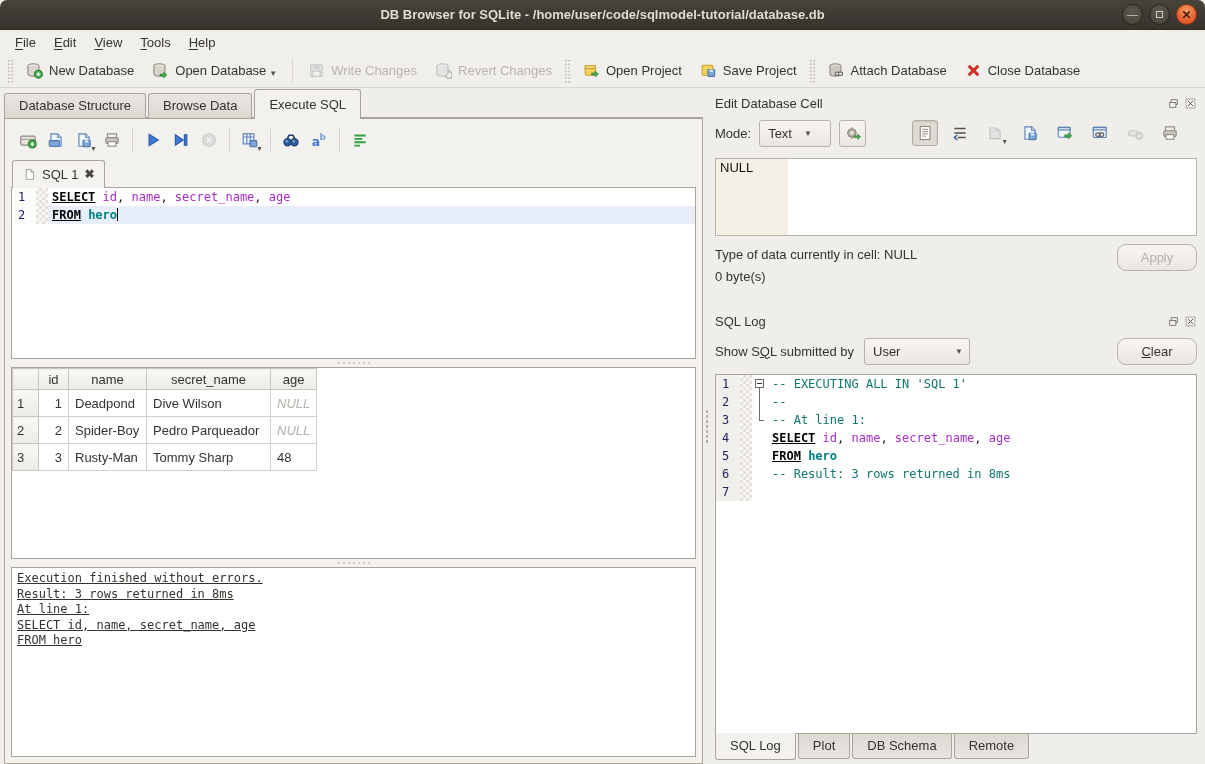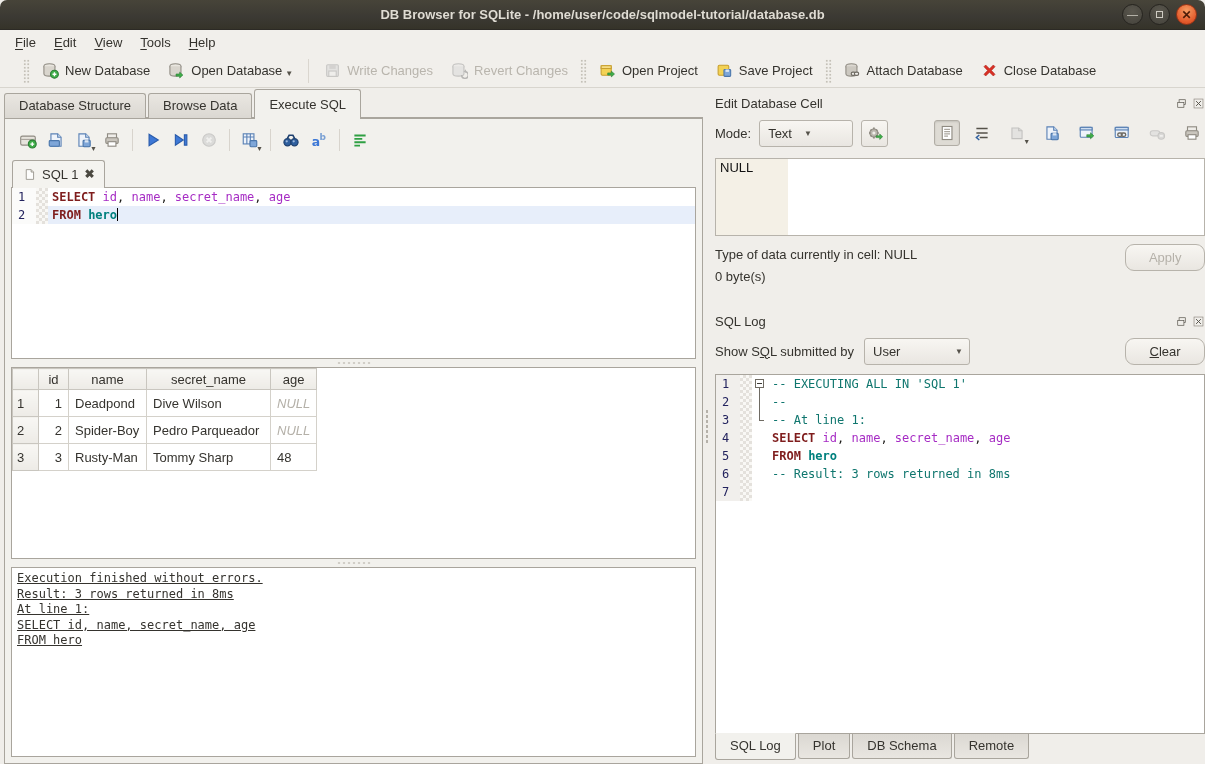--- a/index.html
+++ b/index.html
@@ -29,21 +29,21 @@
   .win-btn.close .glyph { color:#4c1c07; font-weight:bold; font-size:12px; }
   .max-square { width:7px; height:7px; border:1.5px solid #cfccc3; }
 
   
   .menubar { height:24px; flex:0 0 24px; display:flex; align-items:center; background:#f1efeb; padding-left:6px; }
   .menu-item { padding:2px 9px; cursor:default; }
   .menu-item u { text-underline-offset:2px; }
 
   
   .toolbar { height:34px; flex:0 0 34px; display:flex; align-items:center; background:#f1efeb;
-    border-bottom:1px solid #d8d5ce; padding:0 20px; }
+    border-bottom:1px solid #d8d5ce; padding:0 4px; }
   .tb-handle { width:7px; height:24px; margin:0 3px;
     background-image:radial-gradient(#c4c0b7 1px, transparent 1.2px); background-size:3.5px 3.5px; }
   .tb-sep { width:1px; height:24px; background:#dad6cf; margin:0 6px; }
   .tb-btn { display:flex; align-items:center; gap:6px; padding:4px 9px; border-radius:3px; cursor:default; white-space:nowrap; }
   .tb-btn svg { width:17px; height:17px; }
   .tb-btn.disabled { color:#b9b5ad; }
   .tb-btn.disabled svg { opacity:.45; filter:grayscale(1); }
   .tb-caret { font-size:8px; color:#55524a; align-self:flex-end; margin-left:-3px; margin-bottom:1px; }
 
   
@@ -81,21 +81,21 @@
   
   .codeview { background:#fff; border:1px solid #a9a59d; display:flex; flex-direction:column; overflow:hidden; position:relative; }
   .codeview.editor { flex:0 0 172px; margin-top:-1px; }
   .code-line { display:flex; height:18px; line-height:18px; font-family:"DejaVu Sans Mono", monospace; font-size:12px; white-space:pre; }
   .ln { width:24px; flex:0 0 24px; text-align:left; padding-left:6px; color:#23235e; background:#fbfbfa; }
   .hatch { width:12px; flex:0 0 12px;
     background:repeating-conic-gradient(#e4e1dc 0% 25%, #f9f8f5 0% 50%); background-size:6px 6px; }
   .fold { width:16px; flex:0 0 16px; position:relative; background:#fff; }
   .code-text { flex:1; padding-left:4px; }
   .code-line.current .code-text { background:#e7eefa; }
-  .kw { color:#7f1d1d; font-weight:bold; }
+  .kw { color:#000000; font-weight:bold;text-decoration:underline; }
   .idn { color:#a62cc4; }
   .tbl { color:#00807e; font-weight:bold; }
   .cmt { color:#0f766e; }
   .pln { color:#1d1c1a; }
   .cursor { display:inline-block; width:1px; height:13px; background:#000; vertical-align:-2px; }
   .fold-box { position:absolute; left:3px; top:4px; width:9px; height:9px; border:1px solid #6f6b63; background:#fff; }
   .fold-box::after { content:""; position:absolute; left:1px; right:1px; top:3px; height:1px; background:#3c3a35; }
   .fold-vline { position:absolute; left:7px; top:0; bottom:0; width:1px; background:#6f6b63; }
   .fold-vline.half { bottom:9px; }
   .fold-elbow { position:absolute; left:7px; top:9px; width:5px; height:1px; background:#6f6b63; }
@@ -449,21 +449,21 @@
         <span class="dock-btn">
             <svg viewBox="0 0 16 16">
               <rect x="1.5" y="1.5" width="13" height="13" fill="none" stroke="#8f8b82"></rect>
               <path d="M4.5 4.5l7 7M11.5 4.5l-7 7" stroke="#55524a" stroke-width="1.4"></path>
             </svg>
           </span>
       </div>
 
       <div class="mode-row">
         <span>Mode:</span>
-        <div class="combo" style="width:94px">
+        <div class="combo" style="width:72px">
           <span>Text</span>
           <span class="arrow">▼</span>
         </div>
         <div class="gear-btn">
           <svg viewBox="0 0 16 16">
               <circle cx="7" cy="8" r="3.6" fill="#b9b5ad" stroke="#8f8b82"></circle>
               <circle cx="7" cy="8" r="1.4" fill="#f0eeea"></circle>
               <g stroke="#8f8b82" stroke-width="1.6">
                 <path d="M7 3.2v1.2M7 11.6v1.2M2.8 8h1.2M10 8h1.2M4 5l.9.9M9.1 10.1l.9.9M10 5l-.9.9M4.9 10.1l-.9.9"></path>
               </g>

